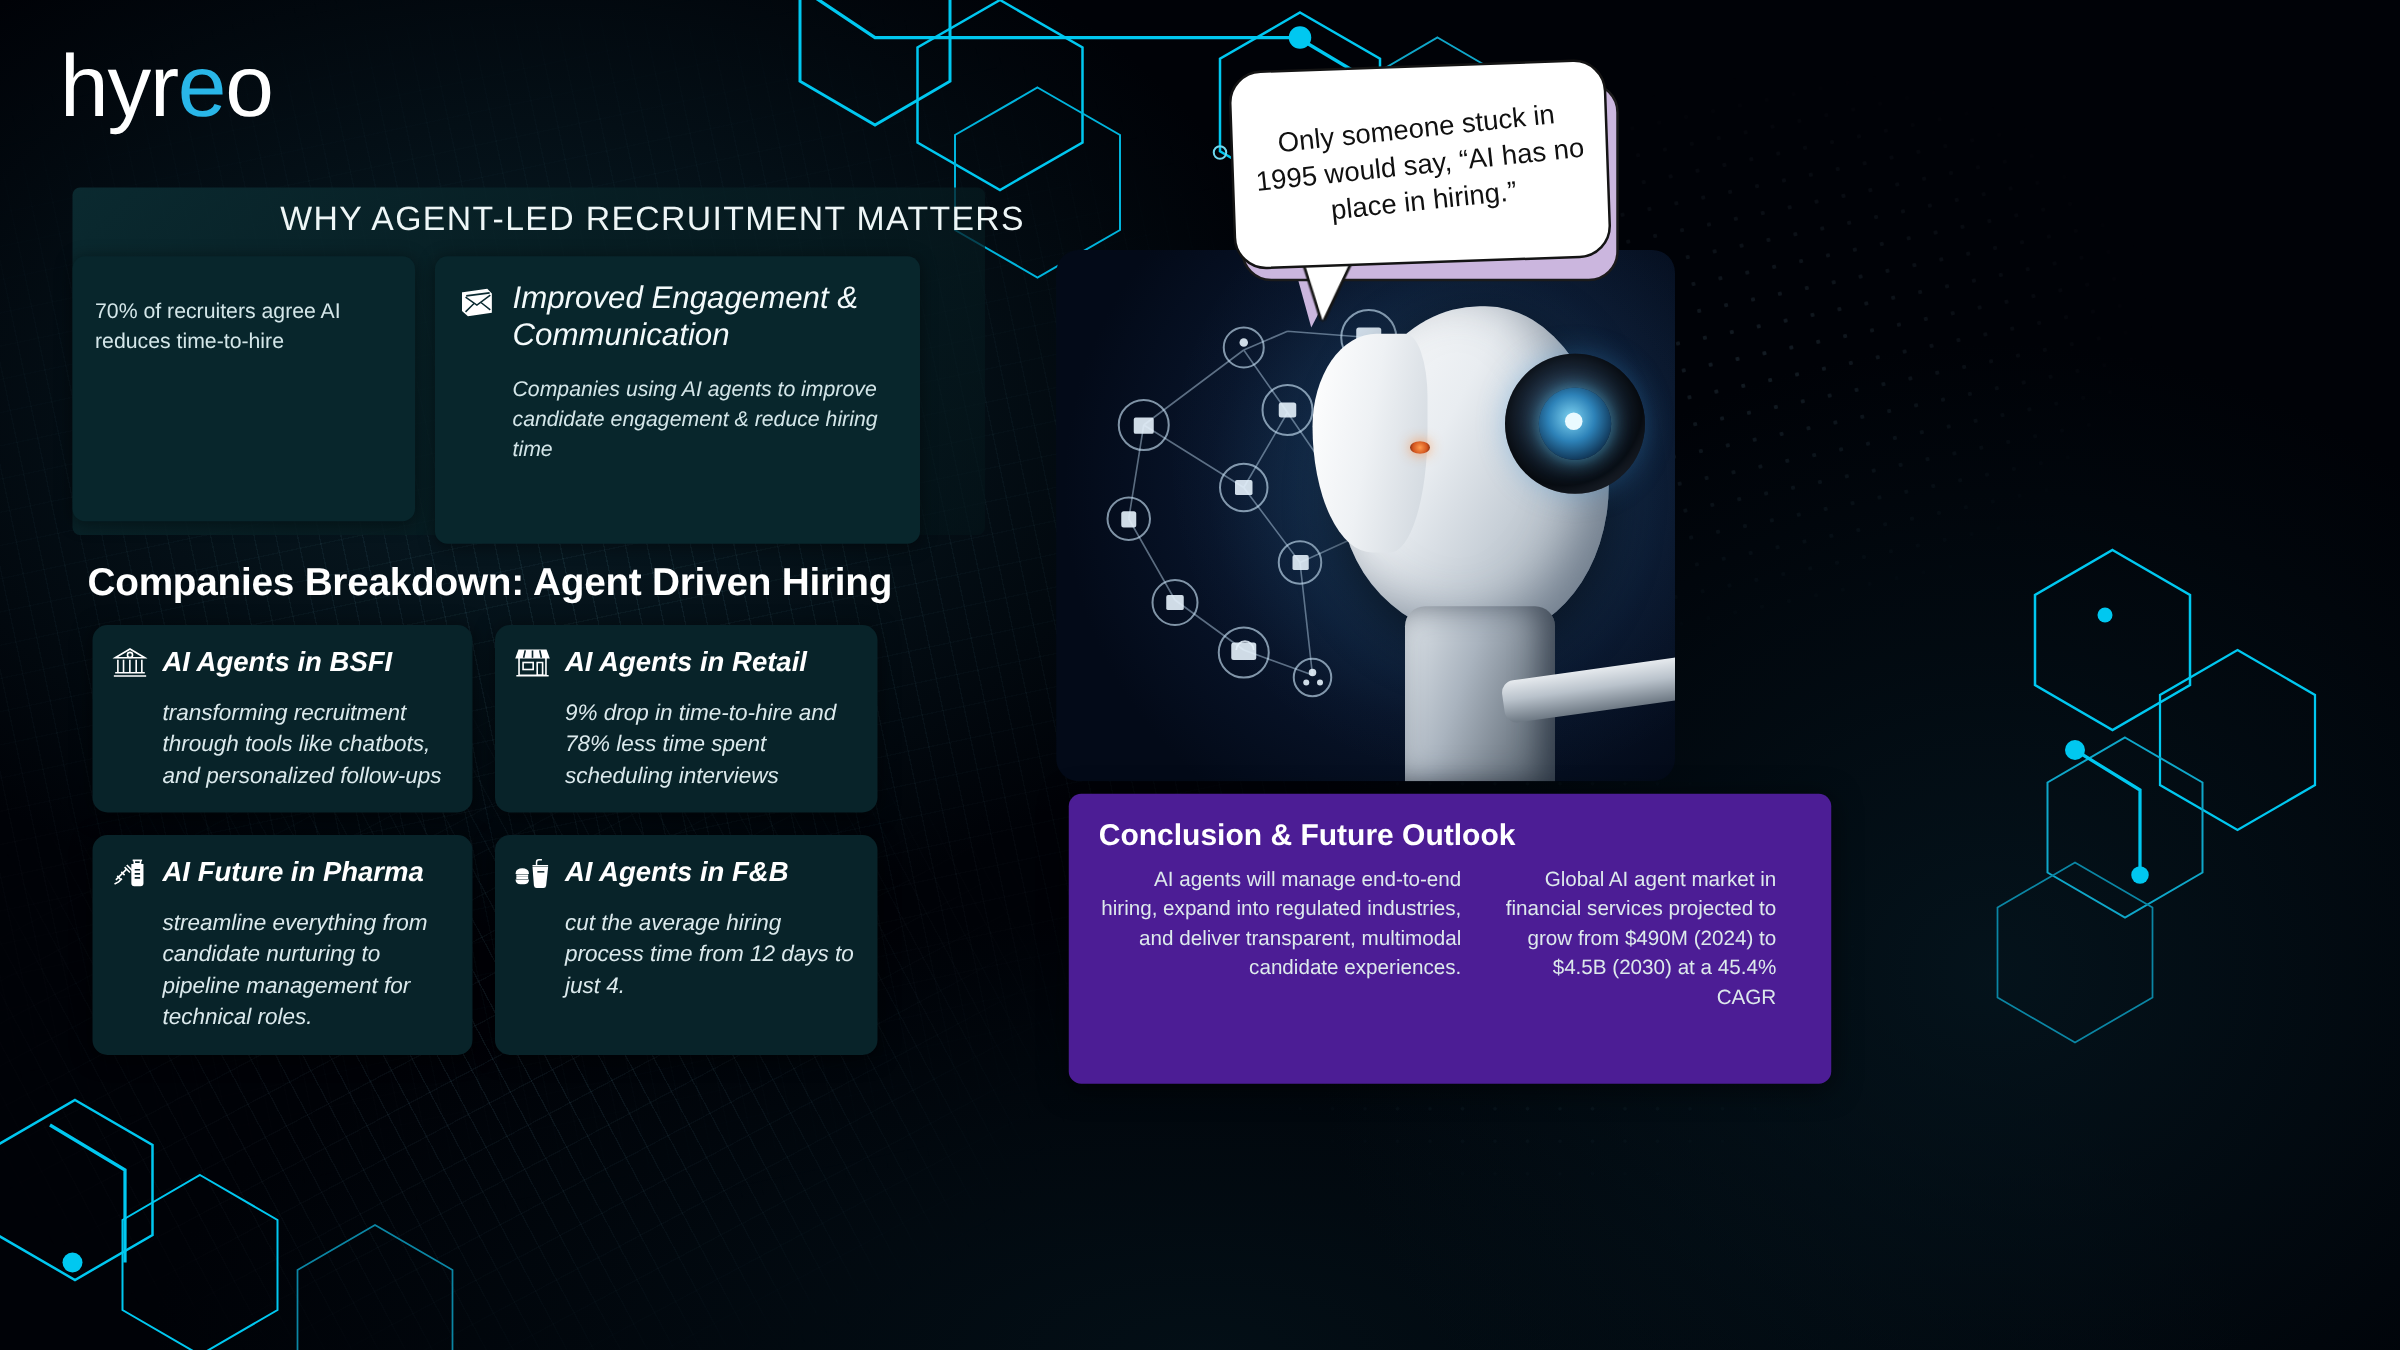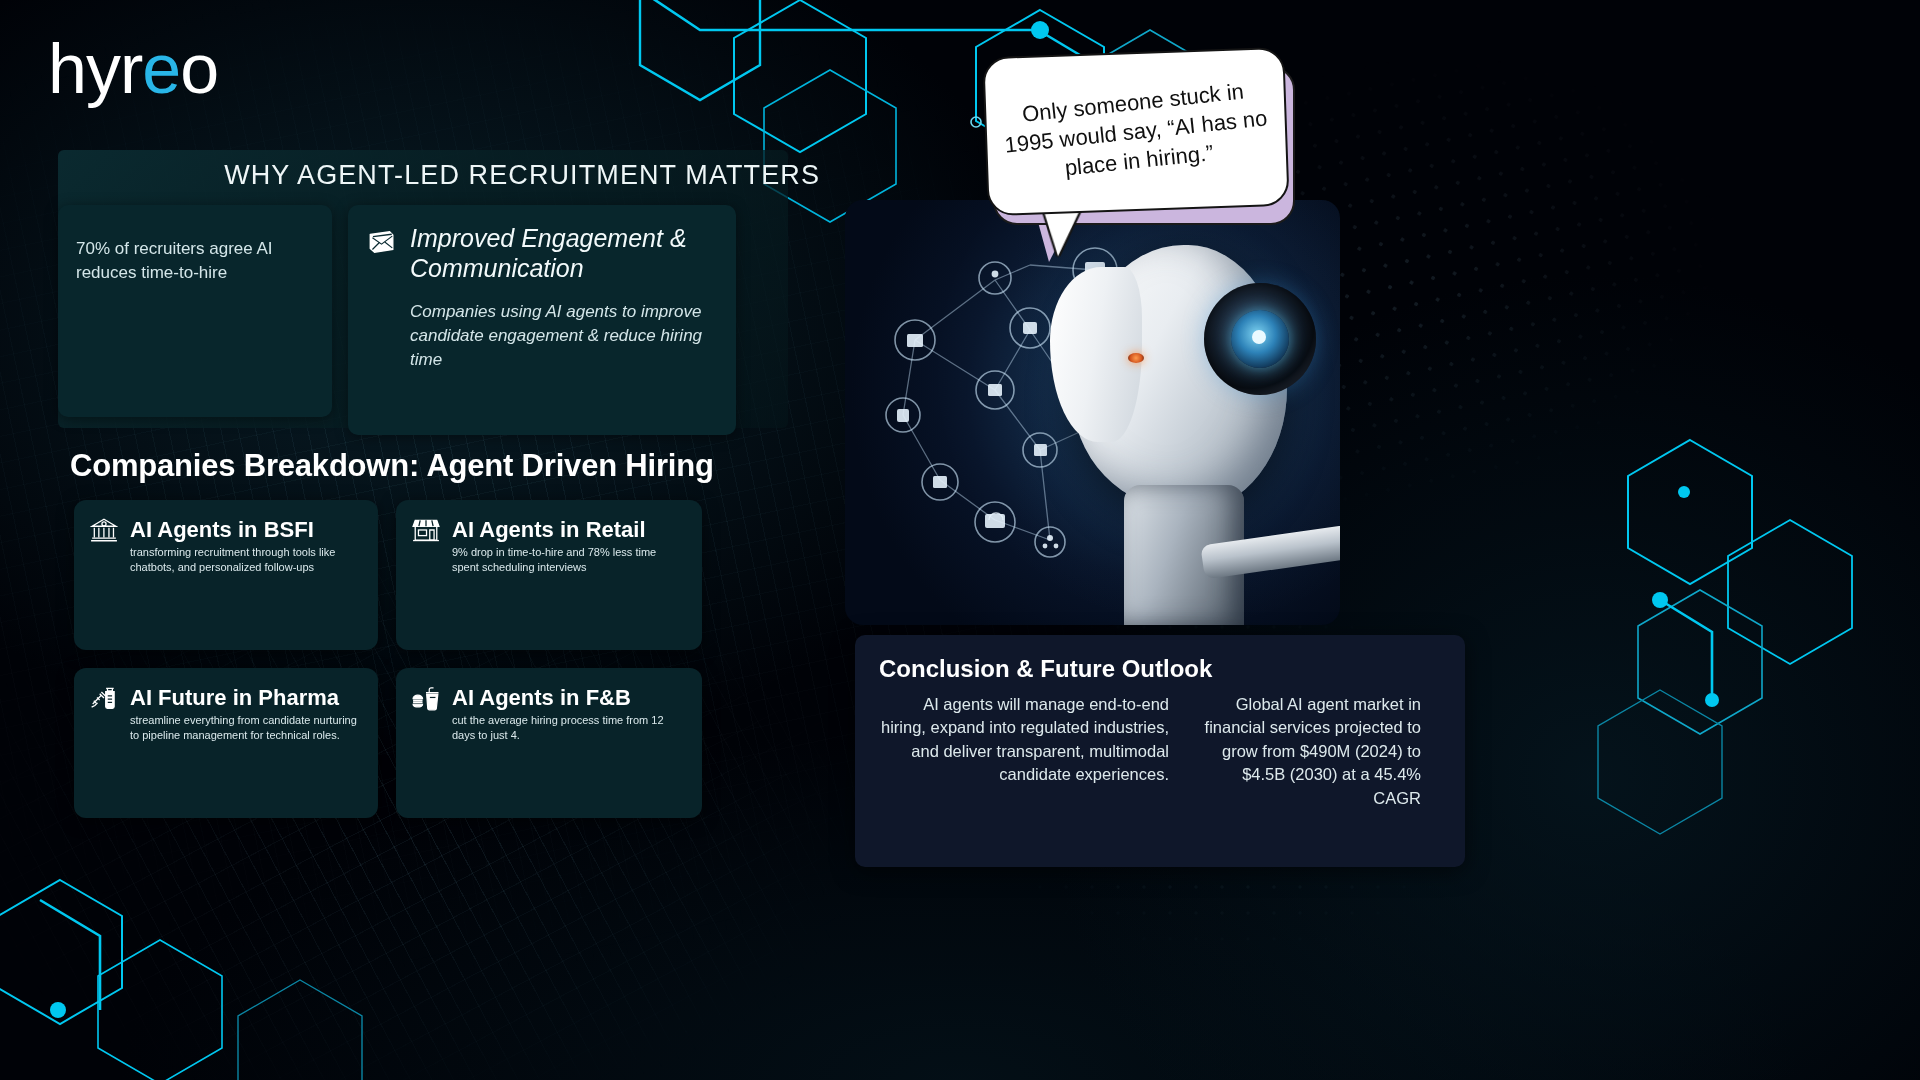--- a/index.html
+++ b/index.html
@@ -76,31 +76,31 @@
   .why-h{font-size:25px;line-height:1.21;color:#f3fafb;font-weight:300;}
   .why-body{font-size:17px;line-height:1.42;color:#d4e6e9;font-weight:300;margin-top:14px;}
   .why-card.c1 .why-body{margin-left:0;}
   .why-card.c2 .why-body{margin-left:44px;margin-top:16px;}
 
   
   .ind-title{
     position:absolute;left:70px;top:448px;font-size:31px;font-weight:700;color:#fff;letter-spacing:-.2px;
   }
   .ind-grid{position:absolute;left:74px;top:500px;width:650px;}
-  .ind-row{display:flex;gap:18px;margin-bottom:18px;}
+  .ind-row{display:flex;gap:18px;margin-bottom:18px;font-style:italic;}
   .ind-card{
     background:#082329;border-radius:12px;padding:16px 18px 18px 16px;
     box-shadow:0 3px 16px rgba(0,0,0,.5);
   }
   .ind-card.w1{width:270px;min-height:116px;}
   .ind-card.w2{width:272px;min-height:116px;}
   .ind-head{display:flex;gap:12px;align-items:center;}
   .ind-ico{flex:0 0 auto;width:28px;height:28px;}
   .ind-h{font-size:22px;font-weight:700;color:#ffffff;}
-  .ind-body{font-size:11px;line-height:1.38;color:#dbe9ec;font-weight:300;margin-left:40px;margin-top:1px;}
+  .ind-body{font-size:18px;line-height:1.38;color:#dbe9ec;font-weight:300;margin-left:40px;margin-top:14px;}
 
   
   .robot-panel{
     position:absolute;left:845px;top:200px;width:495px;height:425px;
     border-radius:18px;overflow:hidden;
     background:
       radial-gradient(circle at 62% 45%, rgba(40,90,140,.55) 0%, rgba(8,20,42,.9) 48%, #030a18 78%),
       linear-gradient(160deg,#061427 0%,#020814 100%);
   }
   .robot-head{
@@ -171,21 +171,21 @@
   }
   .bubble-tail-sh{
     position:absolute;left:48px;top:152px;width:0;height:0;
     border-left:16px solid transparent;border-right:30px solid transparent;
     border-top:58px solid #cbb6de;
   }
 
   
   .conc{
     position:absolute;left:855px;top:635px;width:560px;height:190px;
-    background:#0f172a;border-radius:10px;padding:20px 26px 22px 24px;
+    background:#4c1d95;border-radius:10px;padding:20px 26px 22px 24px;
     box-shadow:0 4px 22px rgba(0,0,0,.55);
   }
   .conc-title{font-size:24px;font-weight:700;color:#ffffff;margin-bottom:10px;}
   .conc-cols{display:flex;gap:22px;text-align:right;}
   .conc-col{font-size:16.5px;line-height:1.42;color:#dde9ec;font-weight:300;}
   .conc-col.a{width:290px;}
   .conc-col.b{width:230px;}
 </style>
 </head>
 <body>

